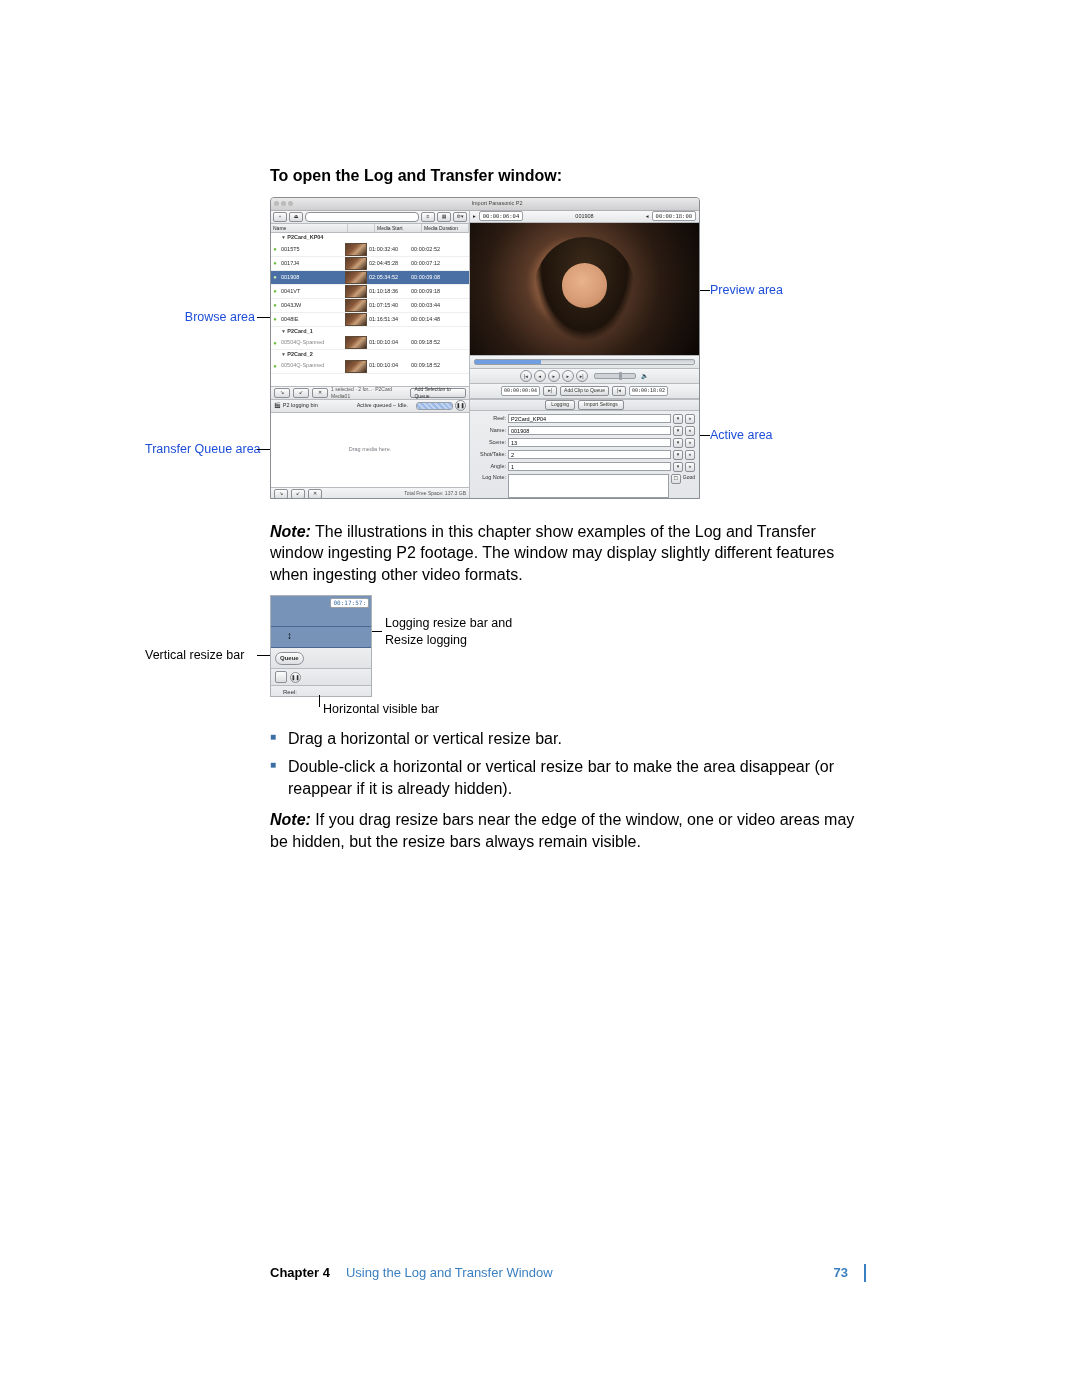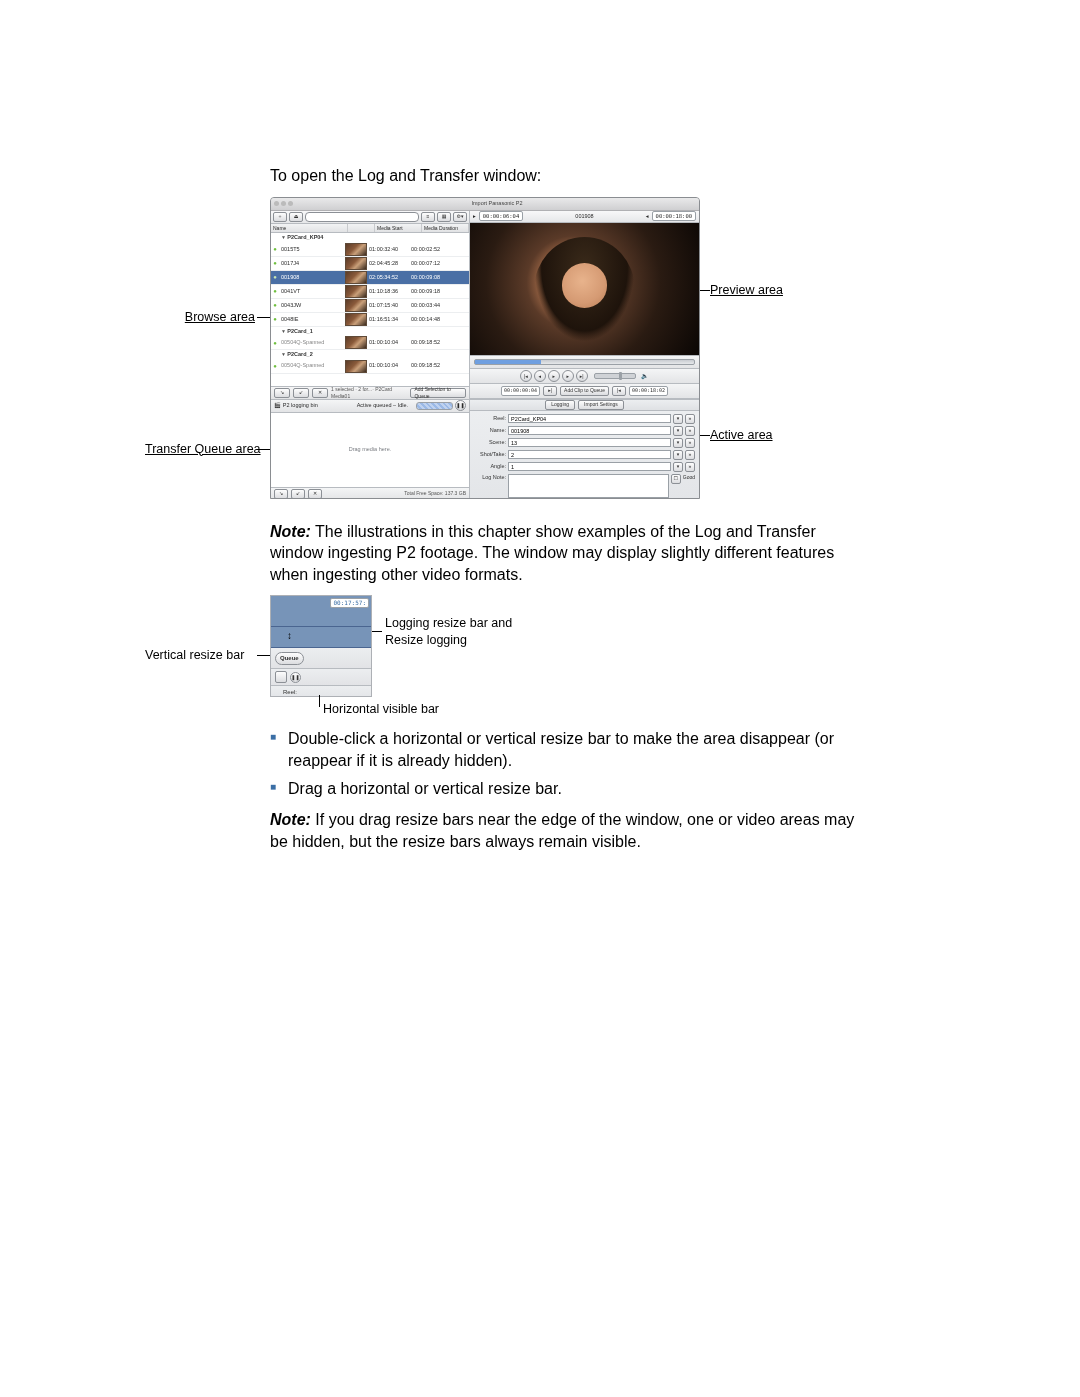--- a/index.html
+++ b/index.html
@@ -22,21 +22,21 @@
     position: absolute;
     left: 155px;  
     top: 165px;
     width: 760px;
   }
   .indented {
     margin-left: 115px; 
     width: 596px;
   }
   .heading {
-    font-weight: 400;
+    font-weight: 700;
     margin-bottom: 2px;
   }
   ul.bullet {
     list-style: none;
     padding: 0;
     margin: 0 0 10px 0;
   }
   ul.bullet > li {
     position: relative;
     padding-left: 18px;
@@ -57,23 +57,22 @@
   .fig1 {
     position: relative;
     width: 760px;
     height: 310px;
     margin-top: 10px;
     margin-bottom: 14px;
   }
   .fig1 .callout {
     position: absolute;
     font-size: 12.5px;
-    color: #000000;
+    color: #1d4ed8;
     white-space: nowrap;
-    text-decoration: underline;
   }
   .fig1 .callout.right { text-align: left; }
   .fig1 .window {
     position: absolute;
     left: 115px;
     top: 0;
     width: 428px;
     height: 300px;
     background: #d6d9dc;
     border: 1px solid #8a8d91;
@@ -726,23 +725,28 @@
         <span>Logging resize bar and</span><br>
         <span>Resize logging</span>
       </div>
 
       <div class="callout" style="left:-10px; top:52px; width:110px; ">Vertical resize bar</div>
       <div class="line" style="left:102px; top:60px; width:13px;"></div>
     </div>
 
     <div class="indented">
       <ul class="bullet">
+        <li>Drag a horizontal or vertical resize bar.</li>
         <li>Double-click a horizontal or vertical resize bar to make the area disappear (or reappear if it is already hidden).</li>
-        <li>Drag a horizontal or vertical resize bar.</li>
       </ul>
       <p>
         <span class="note-em">Note:</span><span>  If you drag resize bars near the edge of the window, one or video areas may be hidden, but the resize bars always remain visible.</span>
       </p>
     </div>
 
   </div>
 
+  <div class="footer">
+    <span class="chap">Chapter 4</span>
+    <span class="title">Using the Log and Transfer Window</span>
+    <span class="pnum">73</span>
+  </div>
 </div>
 
 </body></html>

